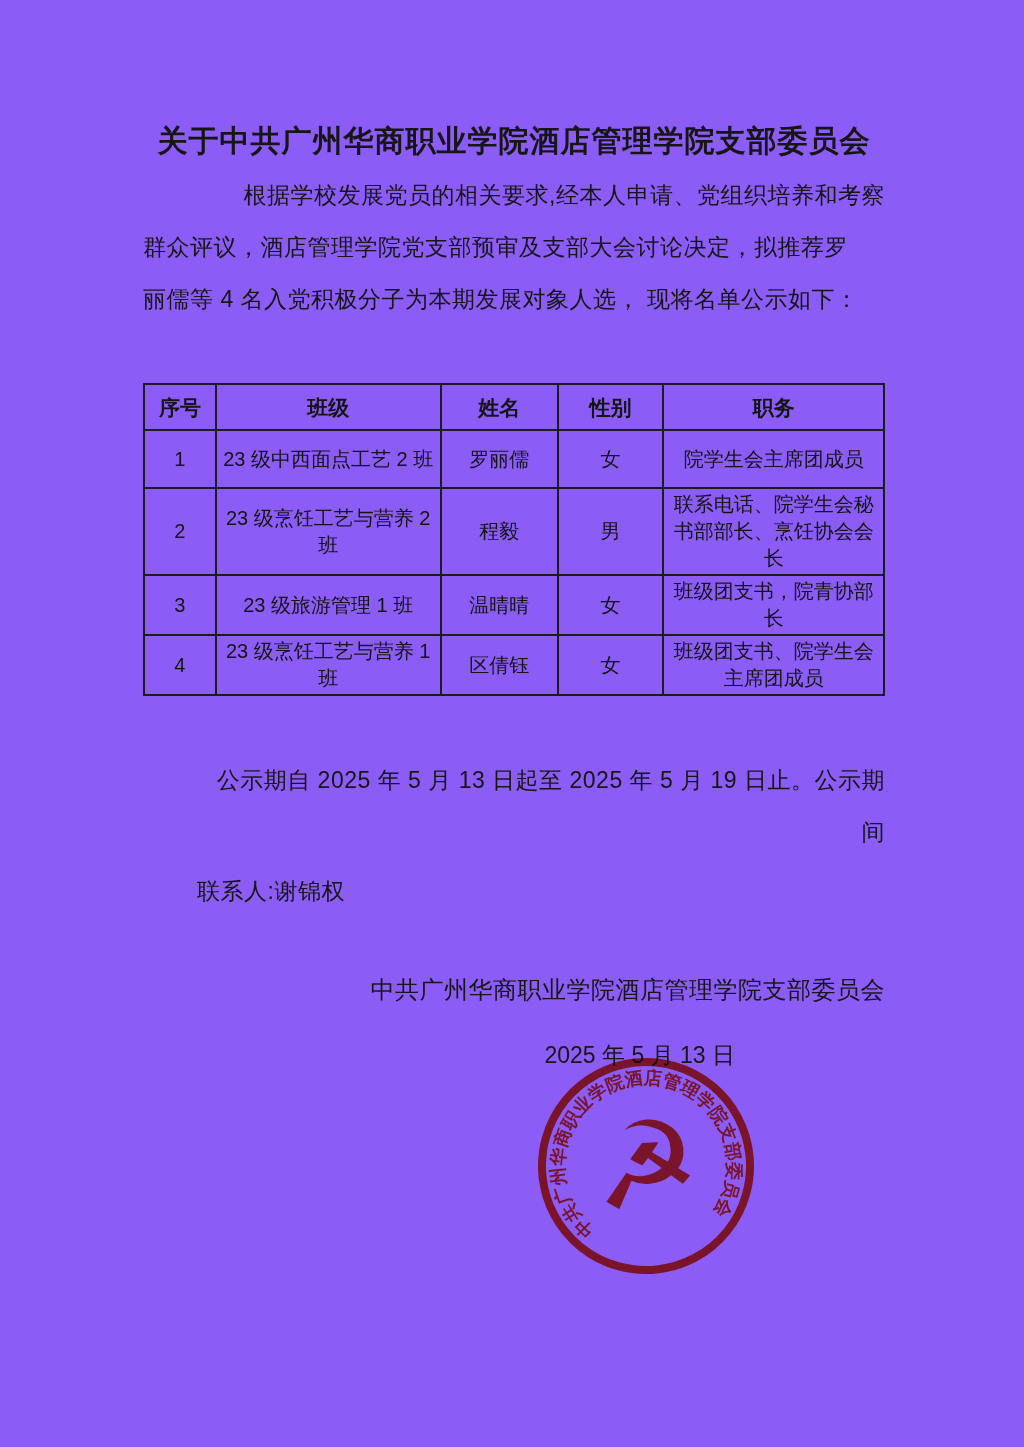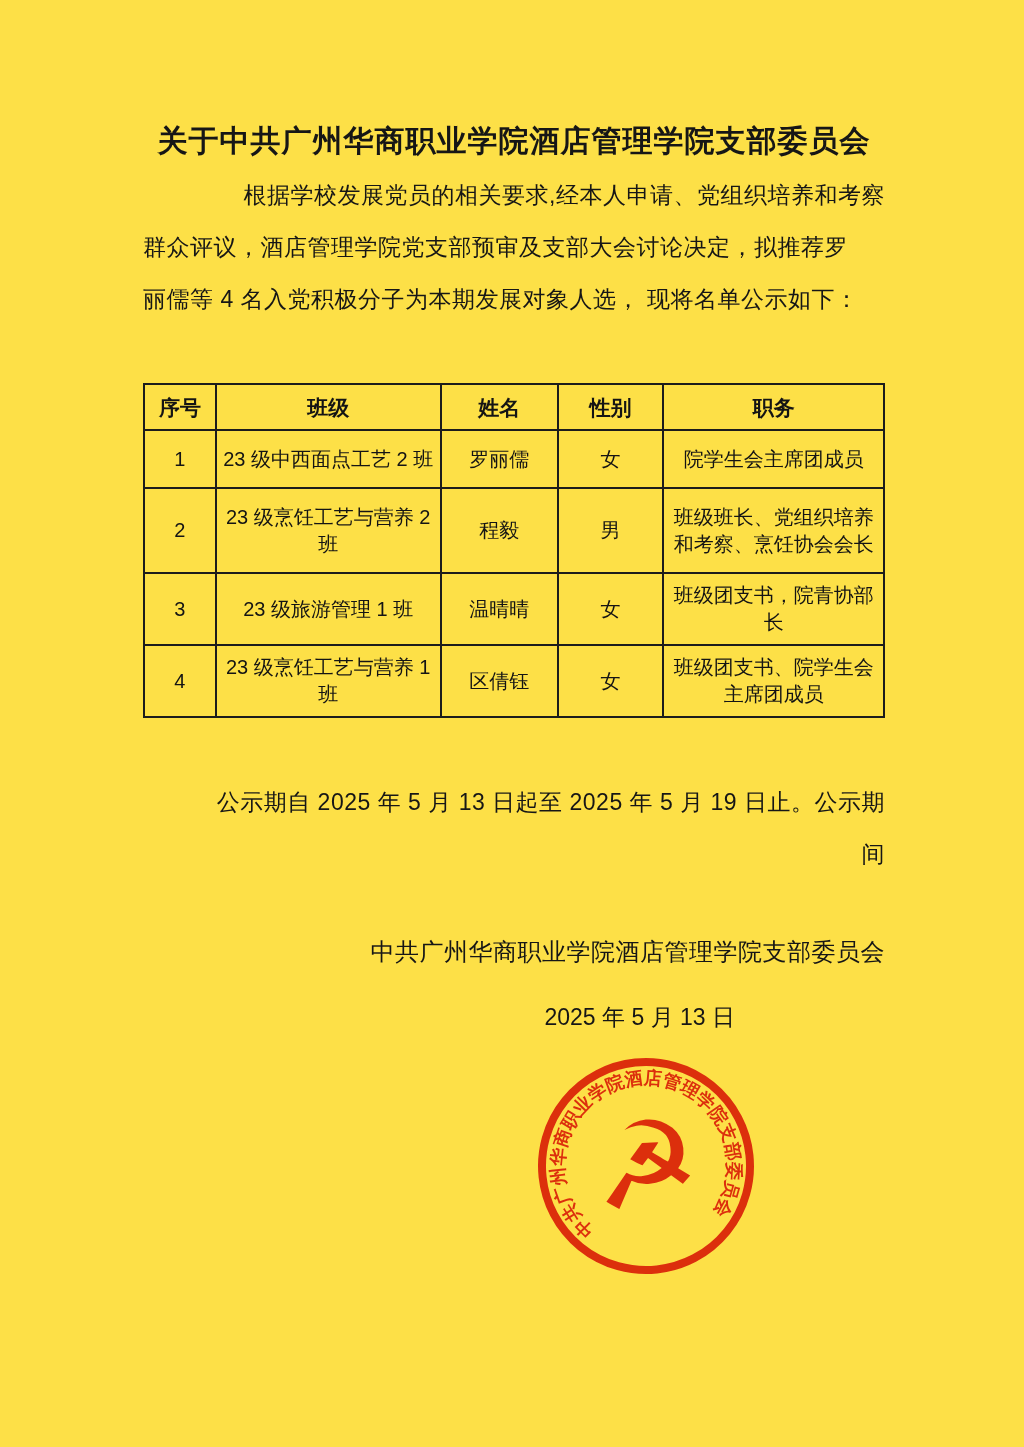--- a/index.html
+++ b/index.html
@@ -2,21 +2,21 @@
 <html><head>
 <meta charset="utf-8">
 <style>
   * { margin: 0; padding: 0; box-sizing: border-box; }
   html, body { background: #9a9a9a; }
   .page {
     position: relative;
     width: 1024px;
     height: 1447px;
     margin: 0 auto;
-    background: #fde047;
+    background: #8b5cf6;
     font-family: "Liberation Sans", "DejaVu Sans", sans-serif;
     color: #161616;
     overflow: hidden;
   }
   .doc {
     position: absolute;
     left: 143px;
     top: 0;
     width: 742px;
   }
@@ -54,21 +54,21 @@
     border-collapse: collapse;
     table-layout: fixed;
     font-size: 20px;
     color: #141414;
   }
   table.candidates th, table.candidates td {
     border: 2px solid #1c1c1c;
     text-align: center;
     vertical-align: middle;
     line-height: 27px;
-    padding: 8px 4px;
+    padding: 2px 4px;
   }
   table.candidates th { font-weight: bold; font-size: 21px; }
   col.c-no    { width: 9.7%; }
   col.c-class { width: 30.4%; }
   col.c-name  { width: 15.8%; }
   col.c-sex   { width: 14.3%; }
   col.c-duty  { width: 29.8%; }
   td.cell-class { padding: 2px 14px; }
   tr.h-head { height: 46px; }
   tr.h-r1 { height: 58px; }
@@ -153,21 +153,21 @@
           <td class="cell-class">23 级中西面点工艺 2 班</td>
           <td>罗丽儒</td>
           <td>女</td>
           <td>院学生会主席团成员</td>
         </tr>
         <tr class="h-r2">
           <td>2</td>
           <td class="cell-class">23 级烹饪工艺与营养 2 班</td>
           <td>程毅</td>
           <td>男</td>
-          <td>班级班长、党组织培养和考察、烹饪协会会长</td>
+          <td>联系电话、院学生会秘书部部长、烹饪协会会长</td>
         </tr>
         <tr class="h-r3">
           <td>3</td>
           <td class="cell-class">23 级旅游管理 1 班</td>
           <td>温晴晴</td>
           <td>女</td>
           <td>班级团支书，院青协部长</td>
         </tr>
         <tr class="h-r4">
           <td>4</td>
@@ -177,20 +177,21 @@
           <td>班级团支书、院学生会主席团成员</td>
         </tr>
       </tbody>
     </table>
 
     <div class="para notice">
       <span class="line indent">公示期自 2025 年 5 月 13 日起至 2025 年 5 月 19 日止。公示期间</span>
     </div>
 
     <div class="contact">
+      <span class="line">联系人:谢锦权</span>
     </div>
 
     <div class="sig-org">中共广州华商职业学院酒店管理学院支部委员会</div>
     <div class="sig-date">2025 年 5 月 13 日</div>
   </div>
 
   <svg class="seal" viewBox="0 0 232 232">
     <circle cx="116" cy="116" r="104" fill="none" stroke-width="8" stroke="#db1f14"></circle>
     <defs>
       <path id="ringPath" d="M 58 174 A 82 82 0 1 1 174 174" fill="none"></path>

